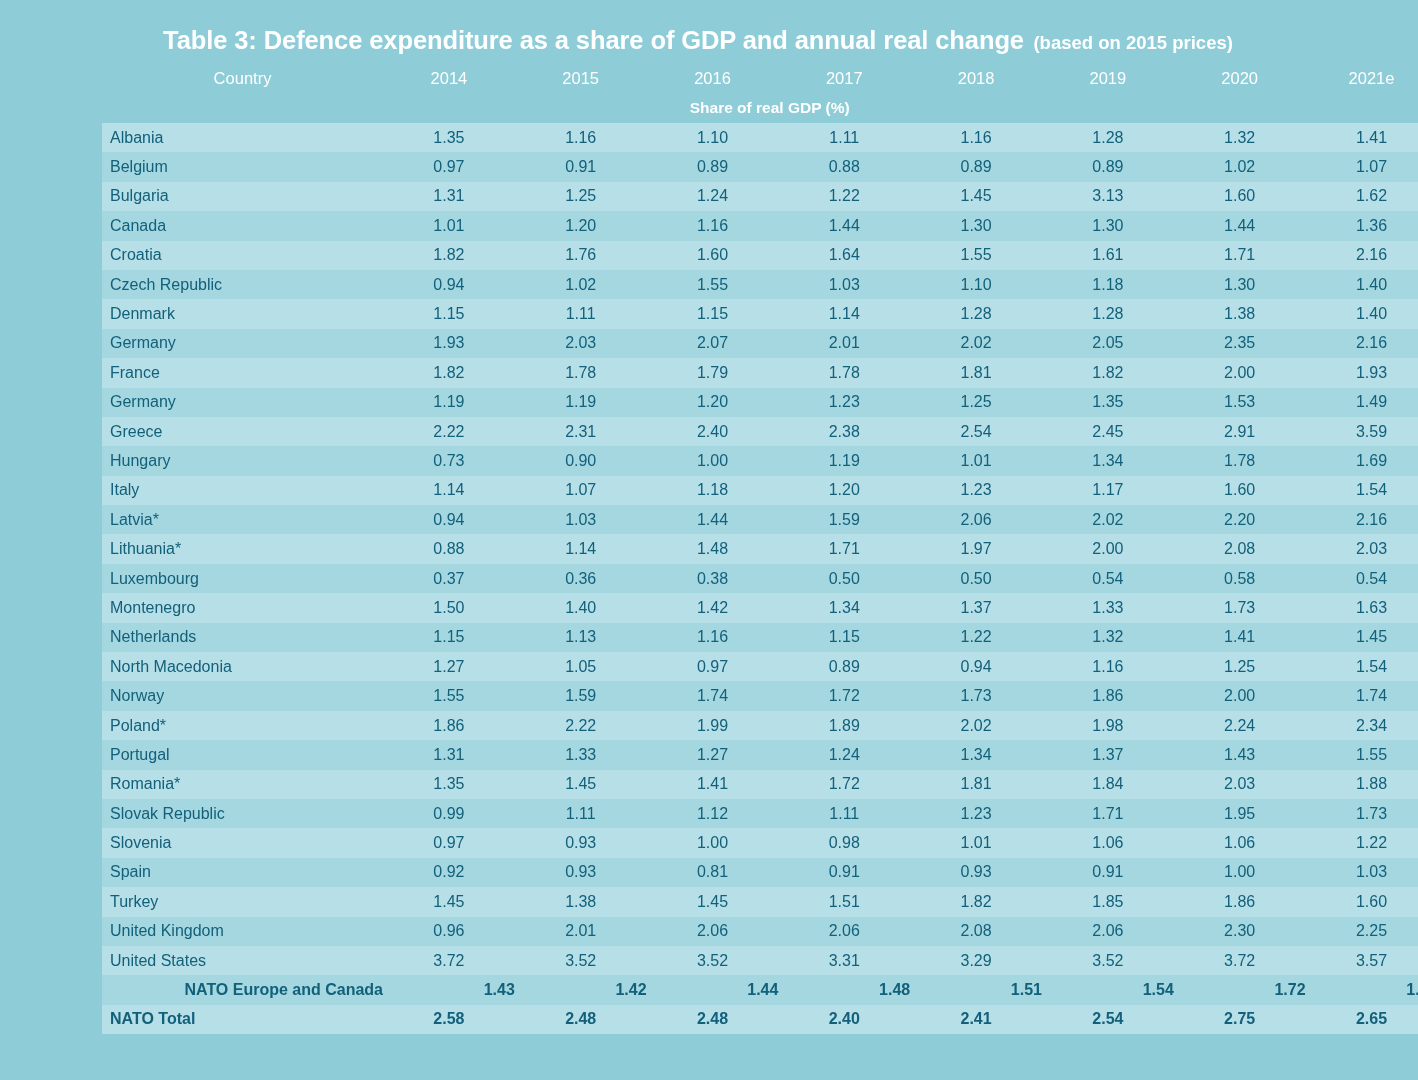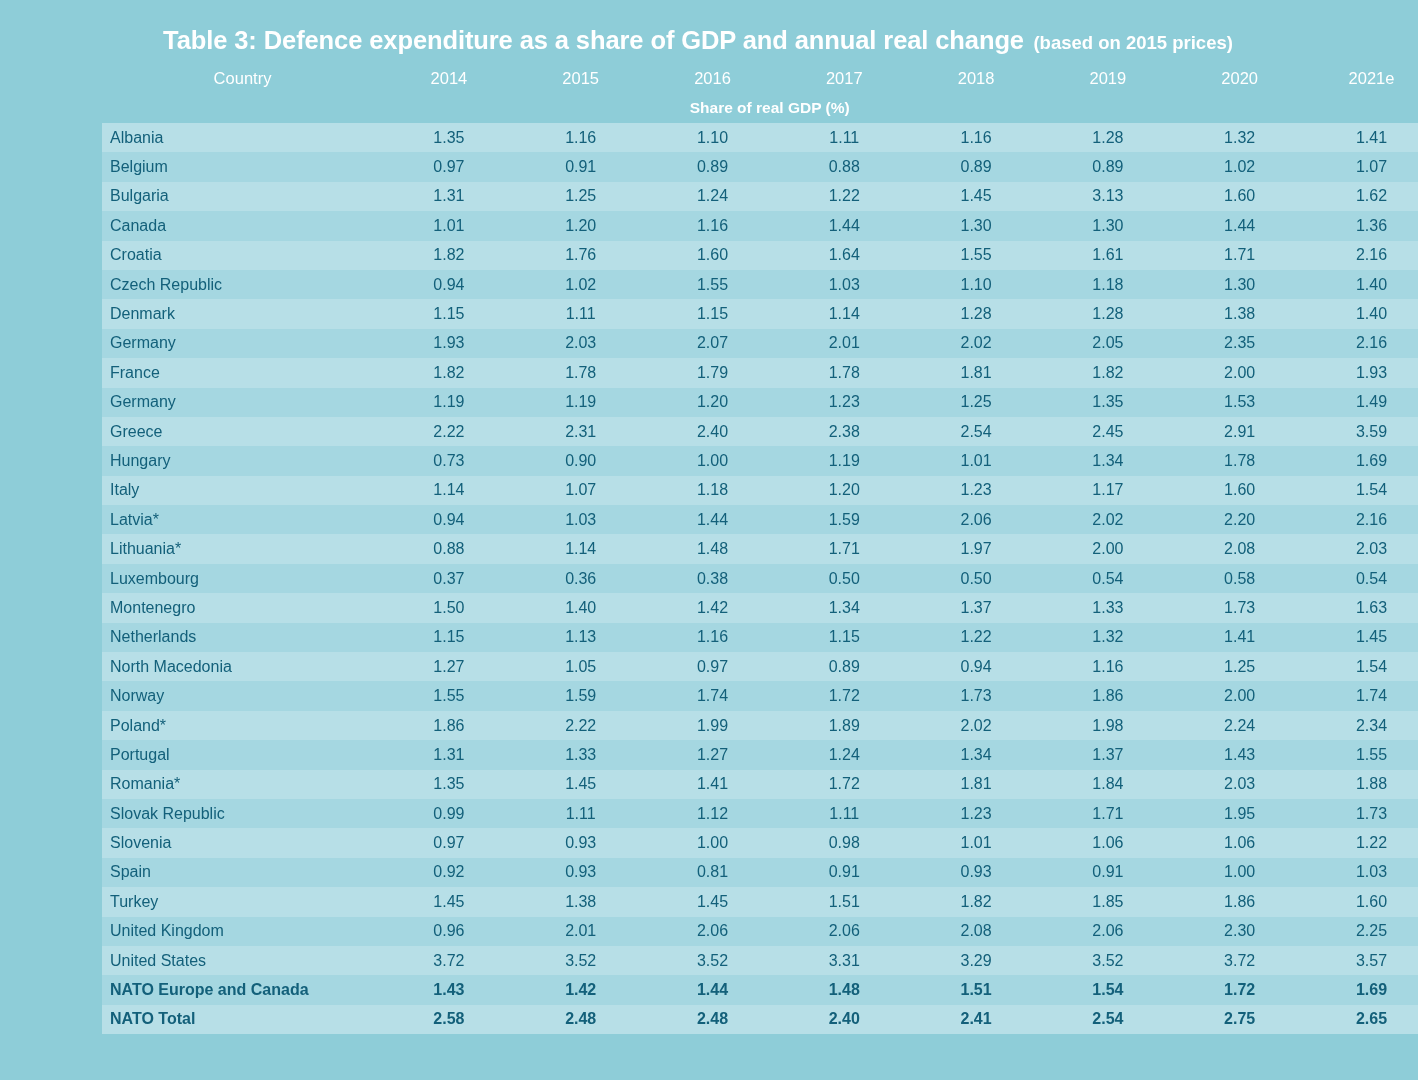--- a/index.html
+++ b/index.html
@@ -78,20 +78,21 @@
     text-align: center;
   }
   tbody tr.odd td {
     background: #b7dfe7;
   }
   tbody tr.even td {
     background: #a5d7e1;
   }
   tbody tr.total td {
     font-weight: bold;
+    text-align: right;
   }
   tbody tr.total-last td {
     font-weight: bold;
   }
 </style>
 </head>
 <body>
 
 <div class="page">
 

